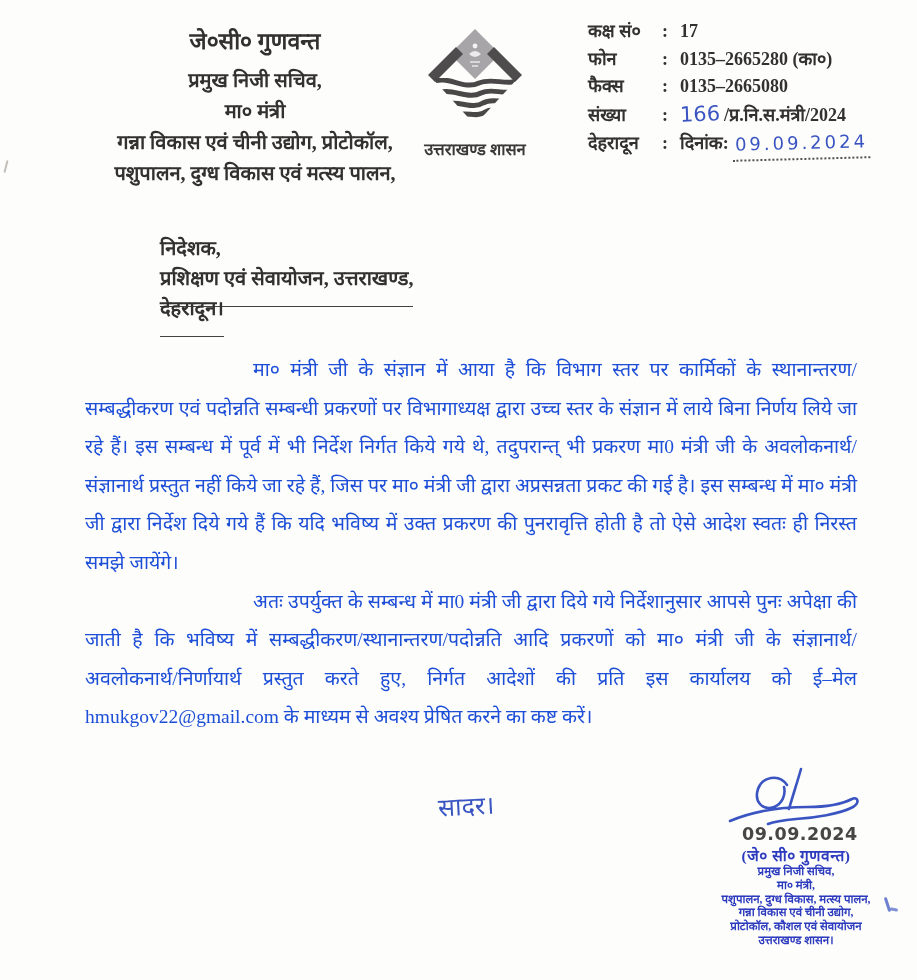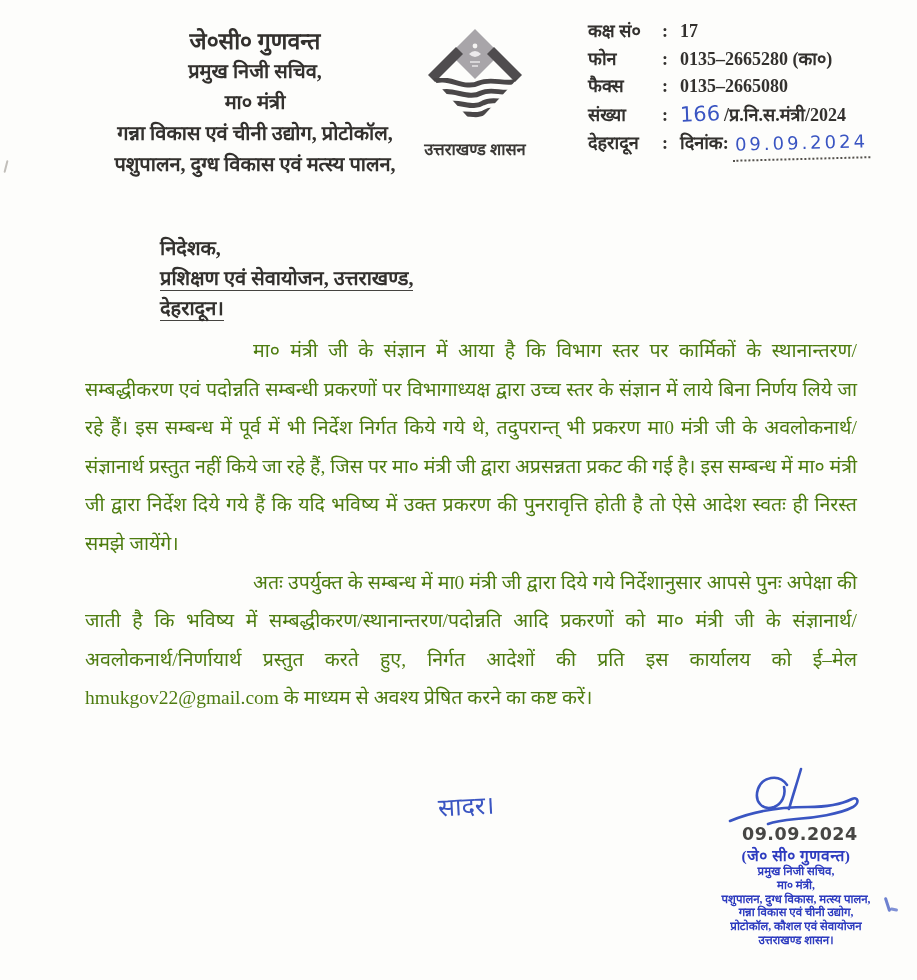--- a/index.html
+++ b/index.html
@@ -6,21 +6,21 @@
   .page {
     position:relative; width:917px; height:980px; margin:0 auto;
     background:#fdfdfb;
     overflow:hidden;
     color:#3c3a38;
     font-family:"Liberation Serif","DejaVu Serif",serif;
   }
 
   
   .sender { position:absolute; left:55px; top:24px; width:400px; text-align:center; color:#33312e; }
-  .sender-name { font-size:23px; font-weight:700; }
+  .sender-name { font-size:23px; font-weight:700; margin-bottom:9px; }
   .sender-line { font-size:20px; font-weight:600; line-height:31px; }
 
   
   .emblem { position:absolute; left:418px; top:24px; width:114px; text-align:center; }
   .emblem svg { display:block; margin:0 auto; }
   .emblem-caption { font-size:16.5px; font-weight:600; margin-top:9px; color:#3b3936; white-space:nowrap; }
 
   
   .office { position:absolute; left:588px; top:18px; width:322px; color:#33312e; }
   .office-title { font-size:21px; font-weight:700; letter-spacing:1.5px; margin-bottom:7px; white-space:nowrap; }
@@ -36,25 +36,25 @@
   .hand-date {
     color:#3a55c2; font-size:18px; letter-spacing:3px; font-weight:500;
     display:inline-block; transform:rotate(-1.5deg); margin-left:4px;
     border-bottom:2px dotted #55524d; padding:0 2px 1px 2px;
     font-family:"DejaVu Sans",sans-serif;
   }
 
   
   .addressee { position:absolute; left:160px; top:233px; color:#33312e; }
   .addr-line { font-size:20px; font-weight:600; line-height:30px; }
-  .addr-line .u { border-bottom:1.5px solid #45433f; padding-bottom:1px;text-align:right; }
+  .addr-line .u { border-bottom:1.5px solid #45433f; padding-bottom:17px;text-align:right; }
 
   
-  .body { position:absolute; left:85px; top:332px; width:772px; font-size:19.5px;
-          line-height:38.6px; text-align:justify; color:#4d7c0f; font-weight:500; }
+  .body { position:absolute; left:85px; top:351px; width:772px; font-size:19.5px;
+          line-height:38.6px; text-align:justify; color:#1d4ed8; font-weight:500; }
   .body p { margin:0; text-indent:168px; }
 
   
   .salutation {
     position:absolute; left:438px; top:788px; font-size:25px; color:#3a55c2;
     transform:rotate(-3deg); font-weight:500; font-family:"DejaVu Sans",sans-serif;
   }
 
   
   .sig-svg { position:absolute; left:712px; top:763px; }

